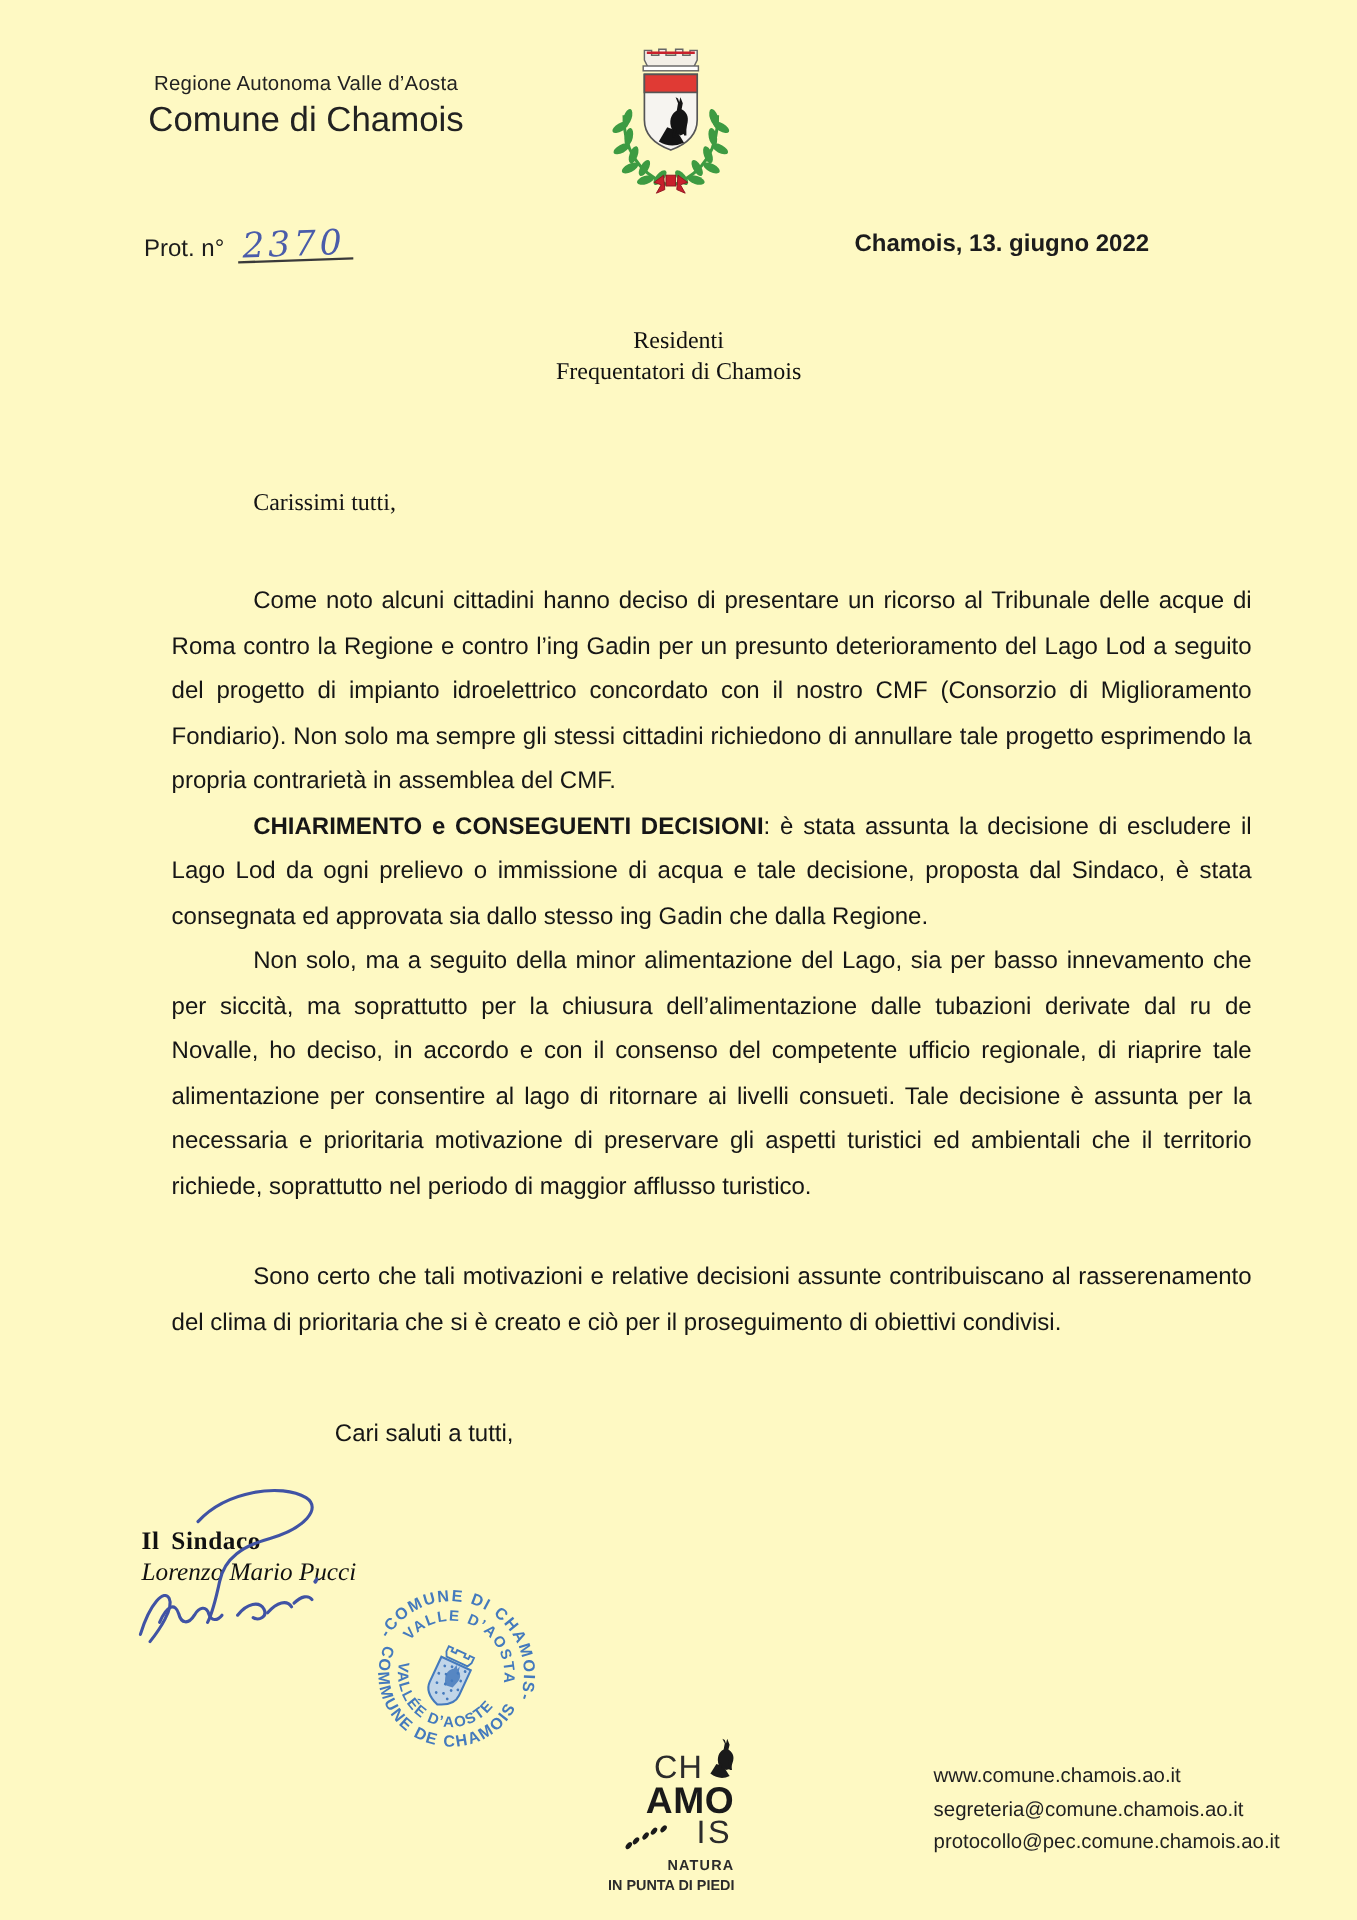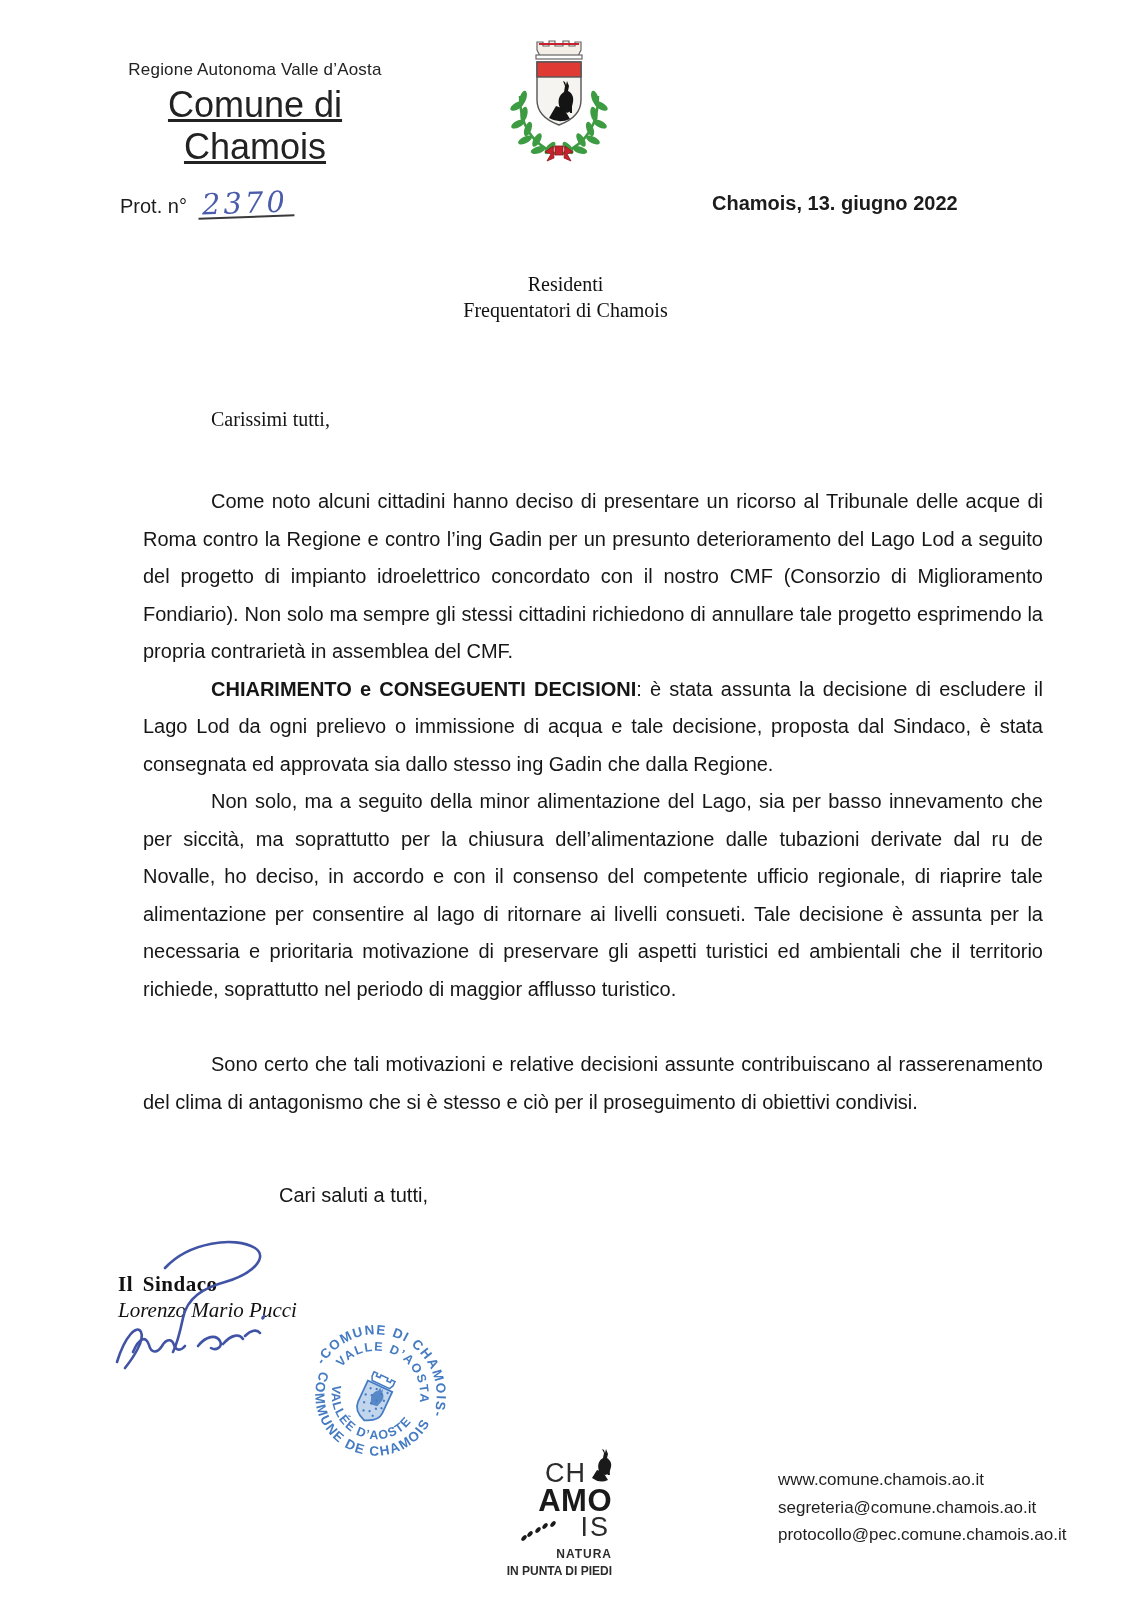--- a/index.html
+++ b/index.html
@@ -1,31 +1,31 @@
 <!DOCTYPE html>
 <html><head>
 <meta charset="utf-8">
 <style>
   html,body{margin:0;padding:0;background:#e8e8e8;}
   .page{
     position:relative;
     width:1131px;height:1600px;
     margin:0 auto;
-    background:#ffffff;
+    background:#fef9c3;
     font-family:"Liberation Sans",sans-serif;
     color:#1c1c1c;
     overflow:hidden;
   }
   
   .hdr-left{
     position:absolute;left:105px;top:60px;width:300px;
     text-align:center;color:#222;
   }
   .hdr-left .l1{font-size:17px;letter-spacing:.2px;}
-  .hdr-left .l2{font-size:36px;margin-top:4px;text-decoration:underline;}
+  .hdr-left .l2{font-size:29px;margin-top:4px;}
   .hdr-right{
     position:absolute;left:710px;top:64px;width:340px;
     text-align:center;color:#8f8f8f;
   }
   .hdr-right .l1{font-size:17px;}
   .hdr-right .l2{font-size:29px;margin-top:4px;letter-spacing:1px;}
   .crest{position:absolute;left:503px;top:34px;}
   
   .prot{position:absolute;left:120px;top:190px;font-size:20px;}
   .prot .hand{
@@ -159,21 +159,21 @@
   <div class="title-wrap">
     <div class="title-sub">Residenti</div>
     <div class="title-sub title-sub2">Frequentatori di Chamois</div>
   </div>
 
   <div class="body-text">
     <p class="serifline indent">Carissimi tutti,</p>
     <p class="para first">Come noto alcuni cittadini hanno deciso di presentare un ricorso al Tribunale delle acque di Roma contro la Regione e contro l’ing Gadin per un presunto deterioramento del Lago Lod a seguito del progetto di impianto idroelettrico concordato con il nostro CMF (Consorzio di Miglioramento Fondiario). Non solo ma sempre gli stessi cittadini richiedono di annullare tale progetto esprimendo la propria contrarietà in assemblea del CMF.</p>
     <p class="para"><b>CHIARIMENTO e CONSEGUENTI DECISIONI</b><span>: è stata assunta la decisione di escludere il Lago Lod da ogni prelievo o immissione di acqua e tale decisione, proposta dal Sindaco, è stata consegnata ed approvata sia dallo stesso ing Gadin che dalla Regione.</span></p>
     <p class="para">Non solo, ma a seguito della minor alimentazione del Lago, sia per basso innevamento che per siccità, ma soprattutto per la chiusura dell’alimentazione dalle tubazioni derivate dal ru de Novalle, ho deciso, in accordo e con il consenso del competente ufficio regionale, di riaprire tale alimentazione per consentire al lago di ritornare ai livelli consueti. Tale decisione è assunta per la necessaria e prioritaria motivazione di preservare gli aspetti turistici ed ambientali che il territorio richiede, soprattutto nel periodo di maggior afflusso turistico.</p>
-    <p class="para gap">Sono certo che tali motivazioni e relative decisioni assunte contribuiscano al rasserenamento del clima di antagonismo che si è stesso e ciò per il proseguimento di obiettivi condivisi.</p>
+    <p class="para gap">Sono certo che tali motivazioni e relative decisioni assunte contribuiscano al rasserenamento del clima di prioritaria che si è creato e ciò per il proseguimento di obiettivi condivisi.</p>
     <p class="para closing">Cari saluti a tutti,</p>
   </div>
 
   <div class="sig-role">Il  Sindaco</div>
   <div class="sig-name">Lorenzo Mario Pucci</div>
 
   <div class="sig-ink">
     <svg width="230" height="140" viewBox="0 0 230 140">
       <g fill="none" stroke="#4053a4" stroke-width="2.6" stroke-linecap="round">
         <path d="M62,28 C86,2 132,-4 152,8 C166,17 150,34 122,42 C100,48 84,58 80,78 C77,92 74,104 70,112"></path>

